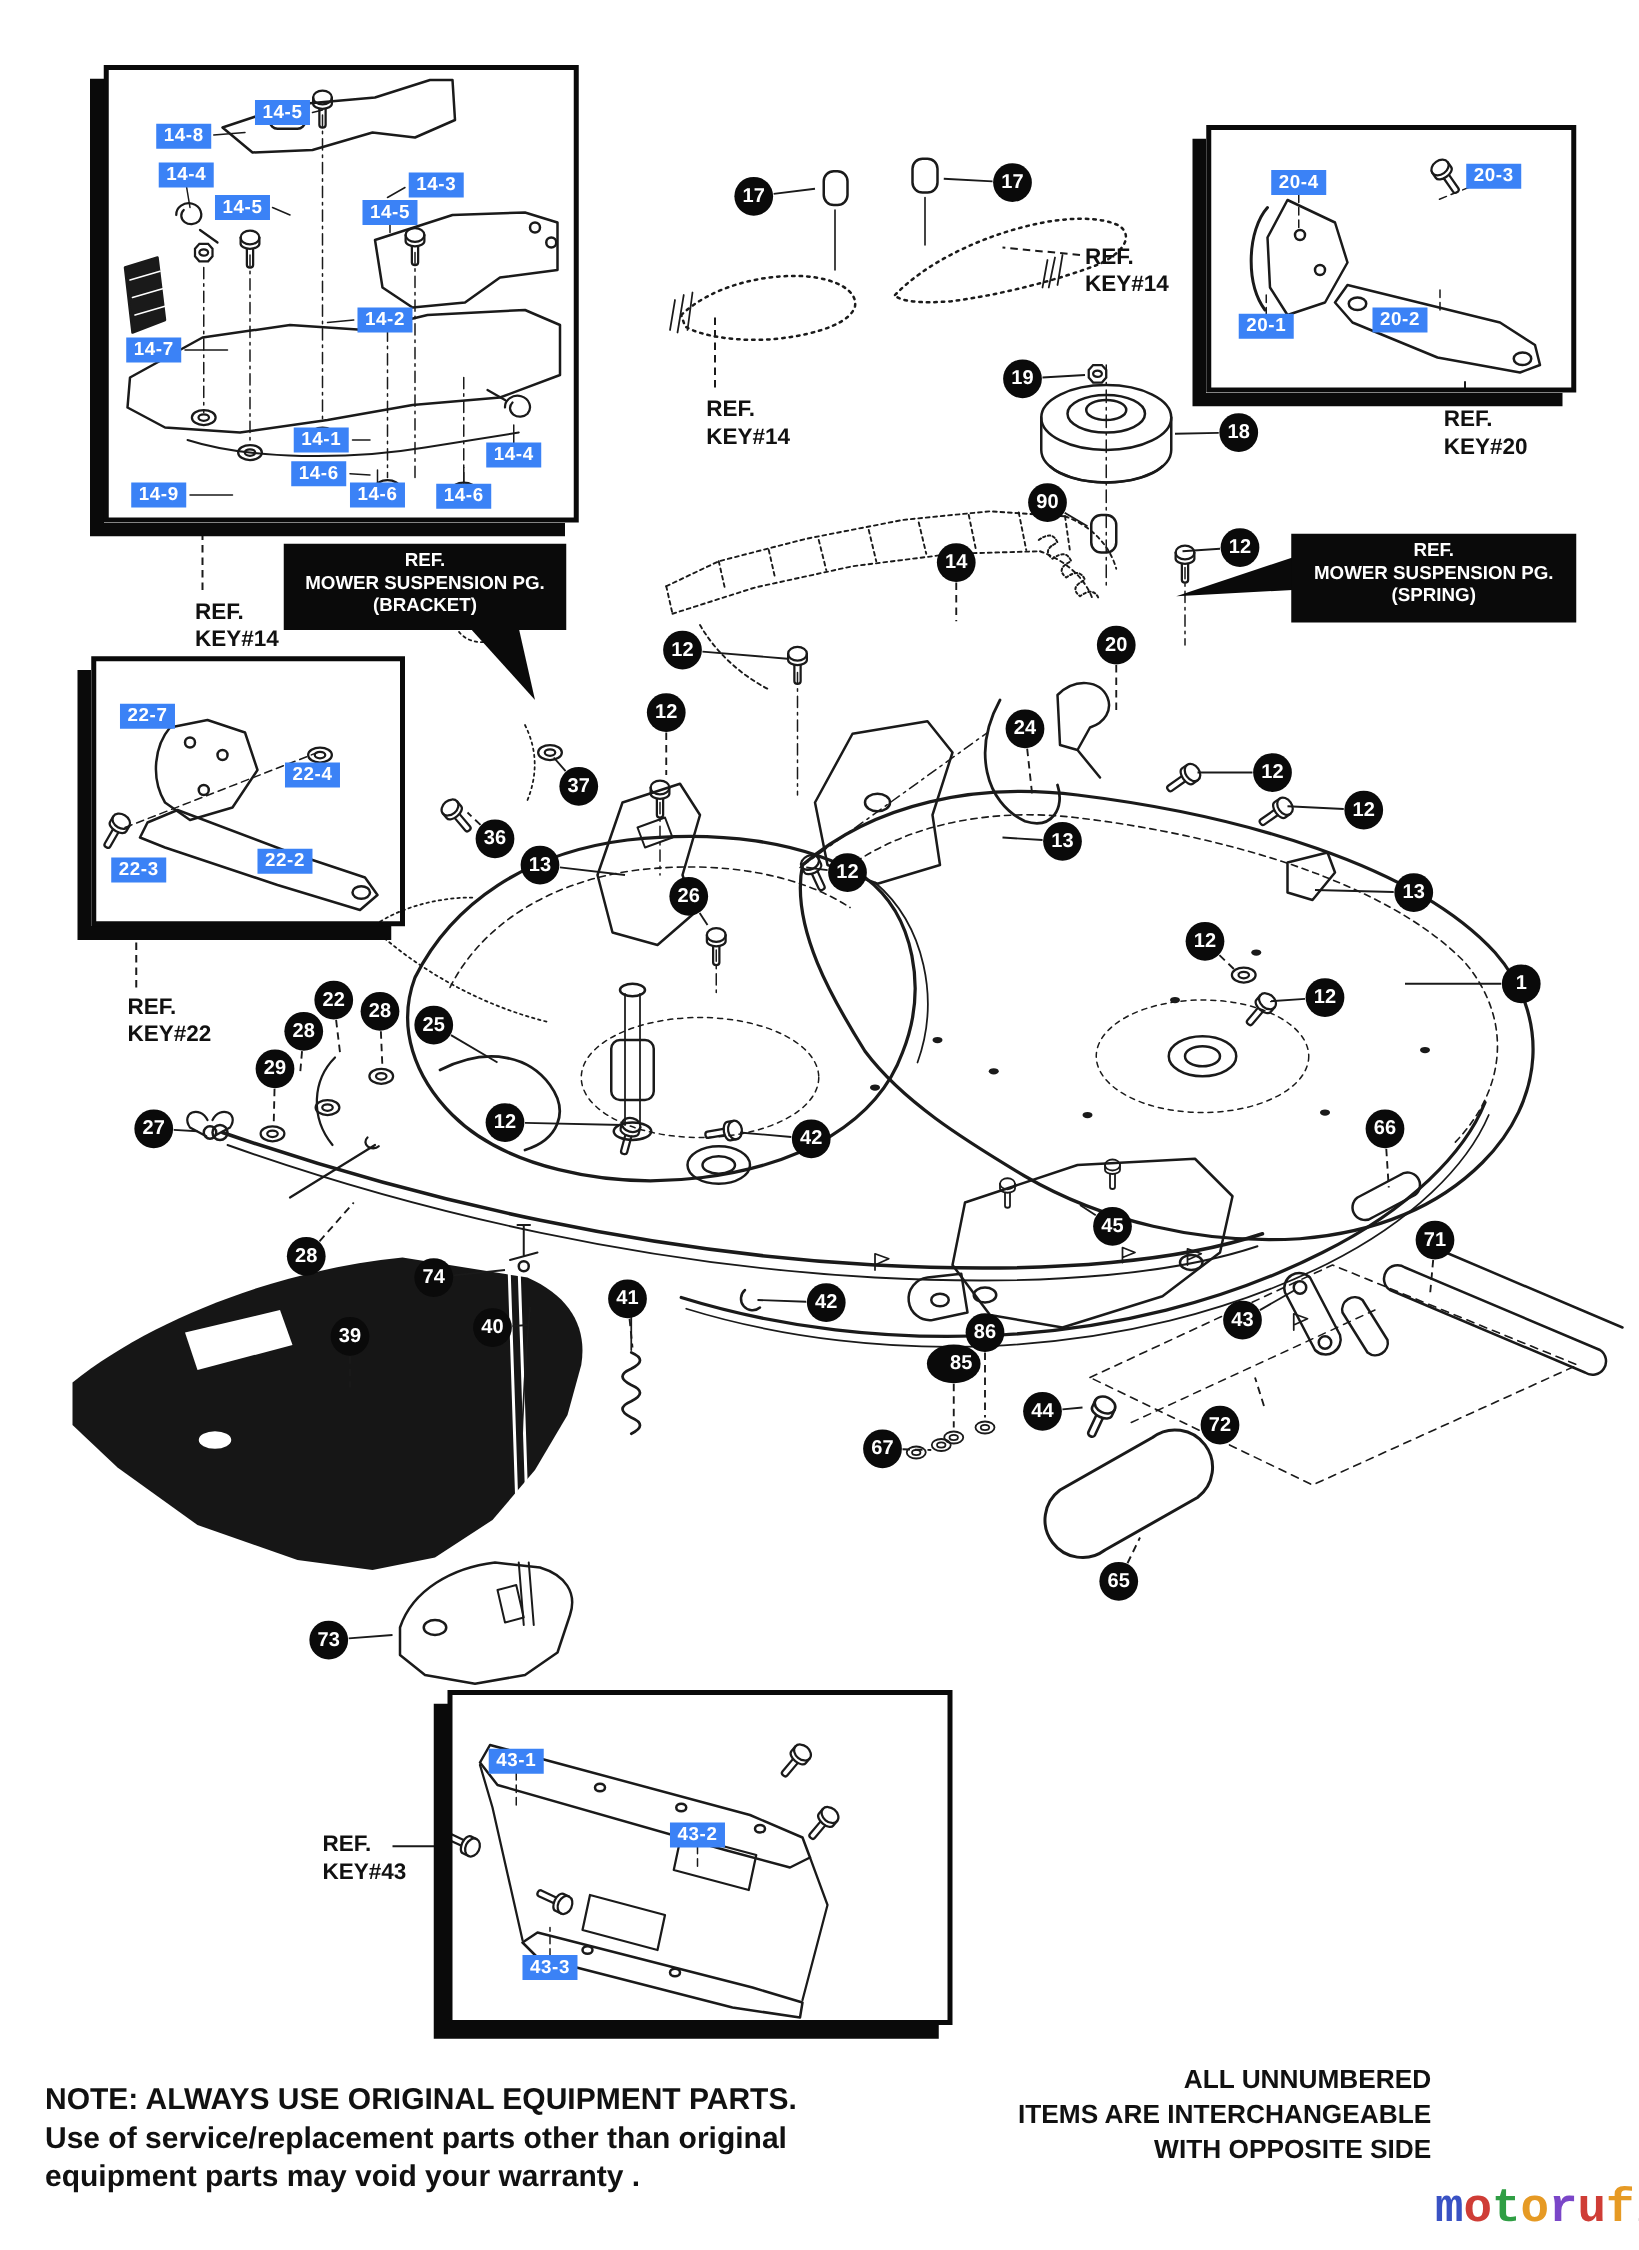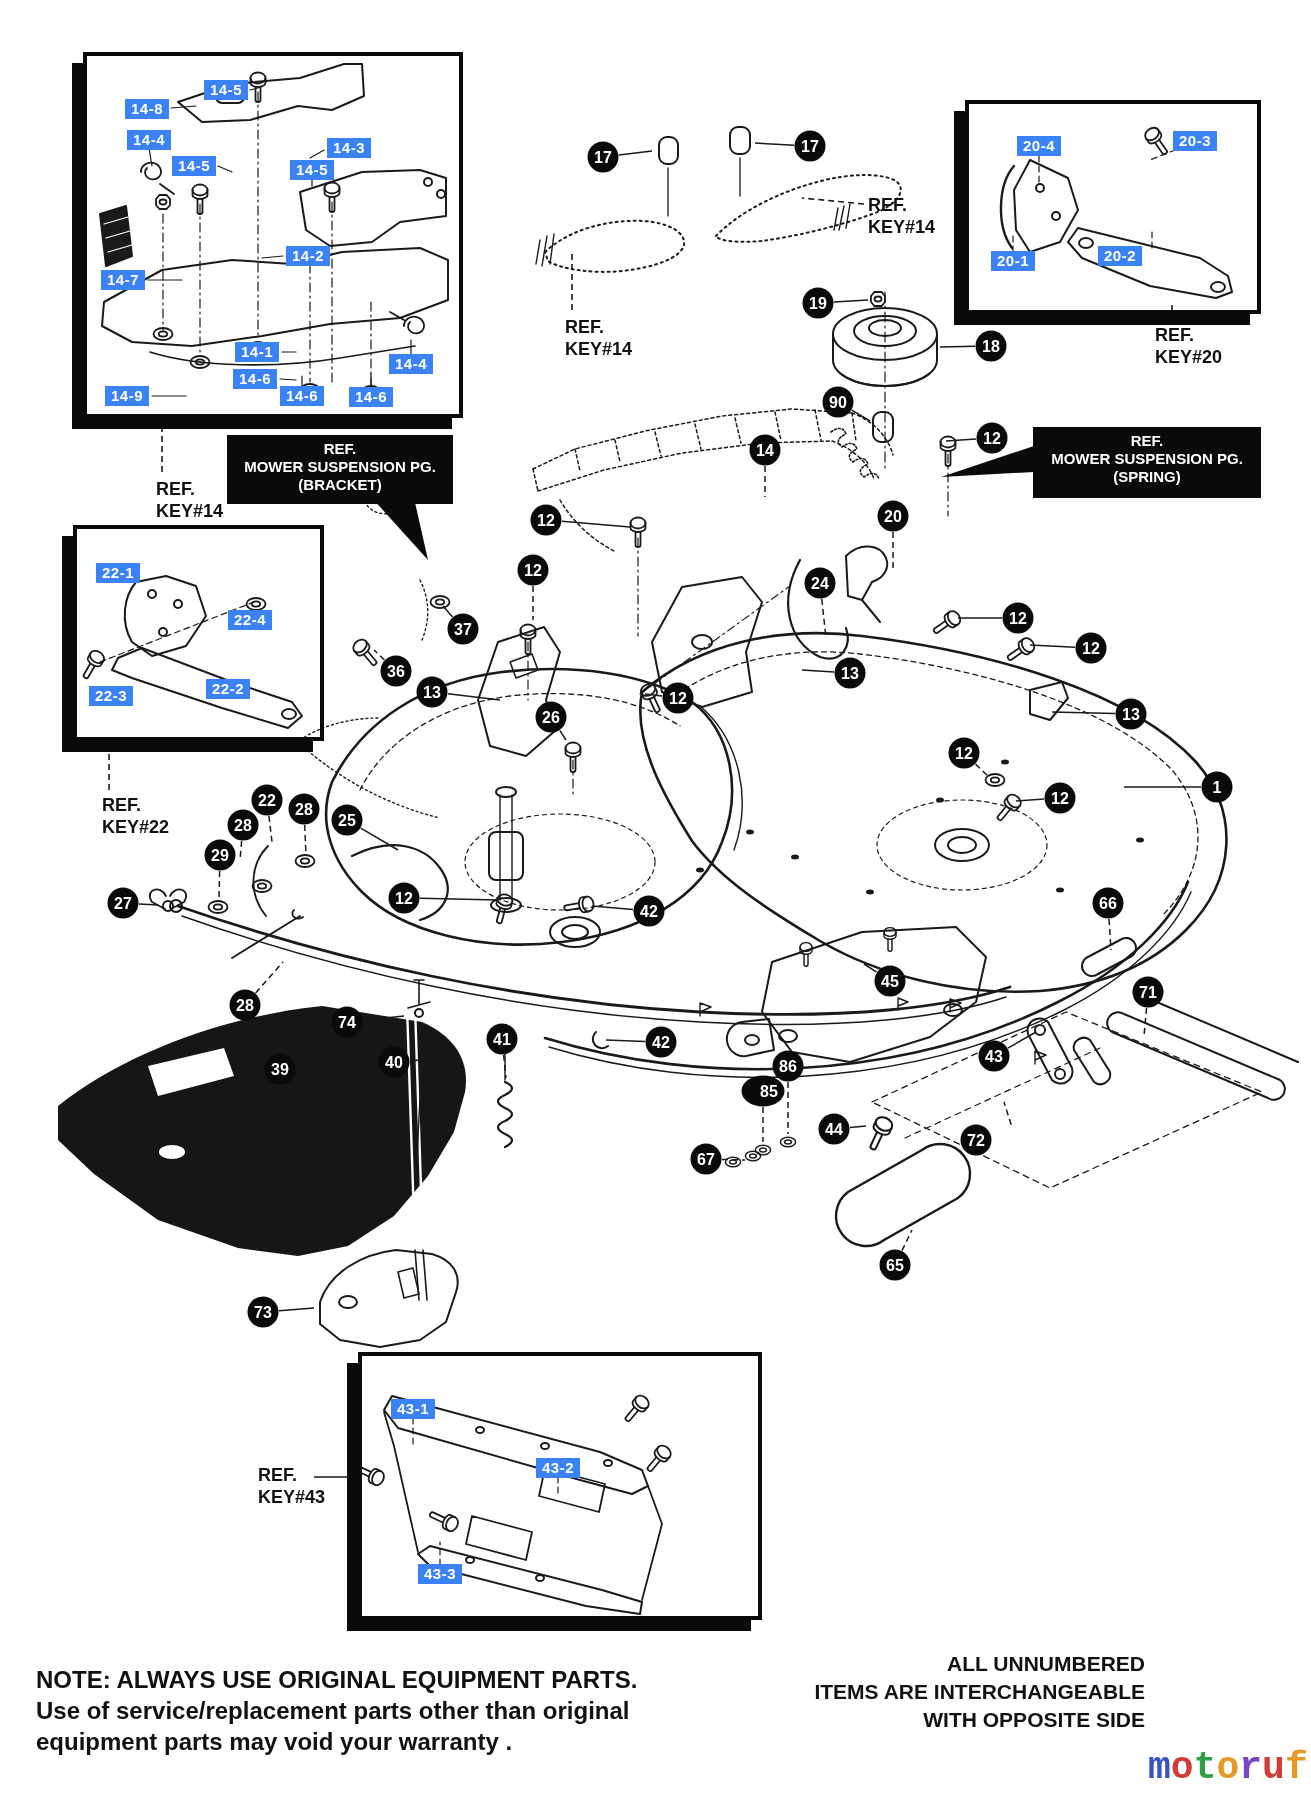--- a/index.html
+++ b/index.html
@@ -345,21 +345,21 @@
       <div class="plabel" style="left: 257px; top: 352px;">14-1</div>
       <div class="plabel" style="left: 255px; top: 379px;">14-6</div>
       <div class="plabel" style="left: 127px; top: 396px;">14-9</div>
       <div class="plabel" style="left: 302px; top: 396px;">14-6</div>
       <div class="plabel" style="left: 371px; top: 397px;">14-6</div>
       <div class="plabel" style="left: 411px; top: 364px;">14-4</div>
       <div class="plabel" style="left: 1039px; top: 146px;">20-4</div>
       <div class="plabel" style="left: 1195px; top: 141px;">20-3</div>
       <div class="plabel" style="left: 1013px; top: 261px;">20-1</div>
       <div class="plabel" style="left: 1120px; top: 256px;">20-2</div>
-      <div class="plabel" style="left: 118px; top: 573px;">22-1</div>
+      <div class="plabel" style="left: 118px; top: 573px;">22-7</div>
       <div class="plabel" style="left: 250px; top: 620px;">22-4</div>
       <div class="plabel" style="left: 111px; top: 696px;">22-3</div>
       <div class="plabel" style="left: 181px; top: 689px; margin-left: 47px;">22-2</div>
       <div class="plabel" style="left: 413px; top: 1409px;">43-1</div>
       <div class="plabel" style="left: 558px; top: 1468px;">43-2</div>
       <div class="plabel" style="left: 440px; top: 1574px;">43-3</div>
       <div class="badge" style="left: 603px; top: 157px;">17</div>
       <div class="badge" style="left: 810px; top: 146px;">17</div>
       <div class="badge" style="left: 818px; top: 303px;">19</div>
       <div class="badge" style="left: 991px; top: 346px;">18</div>

